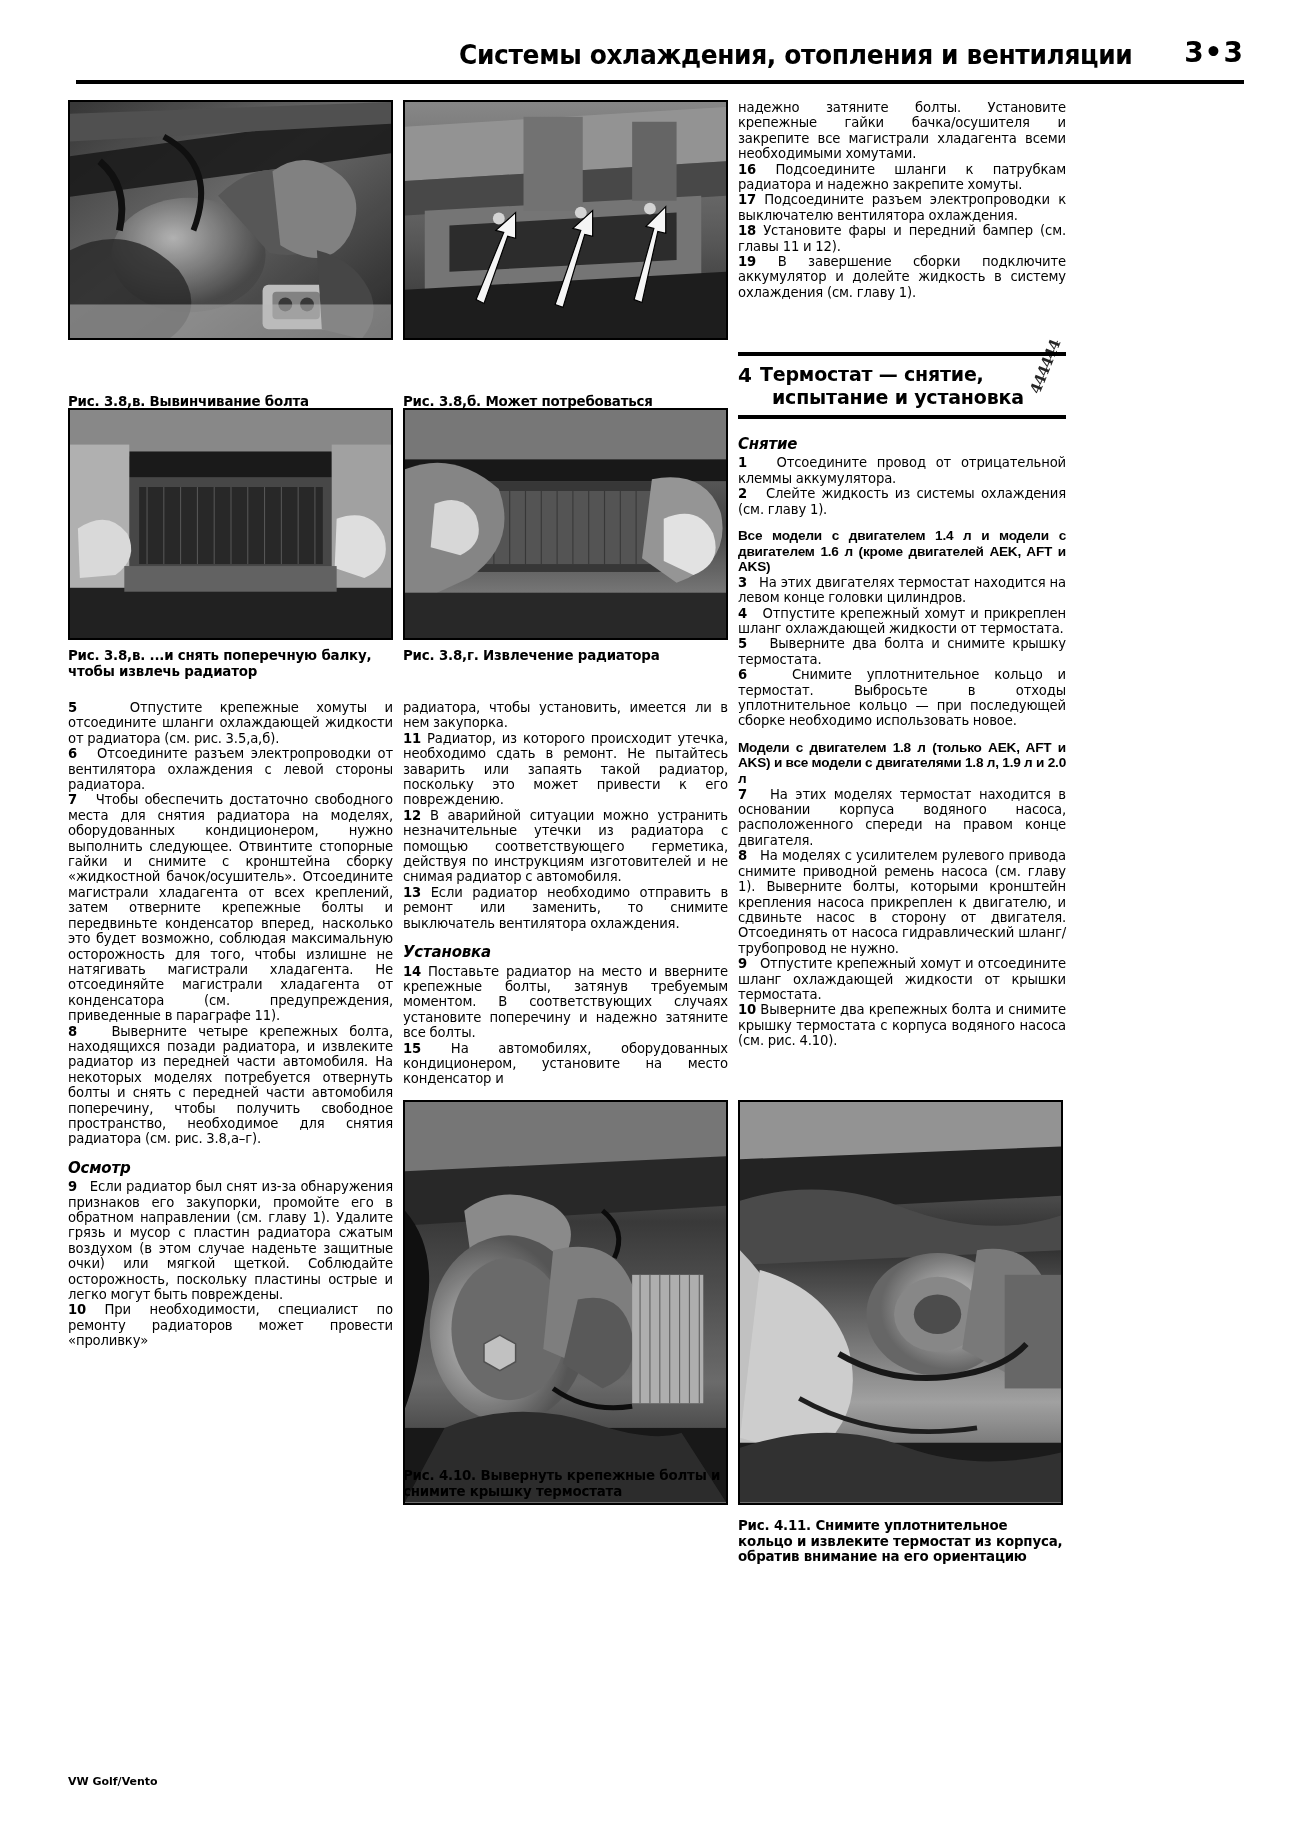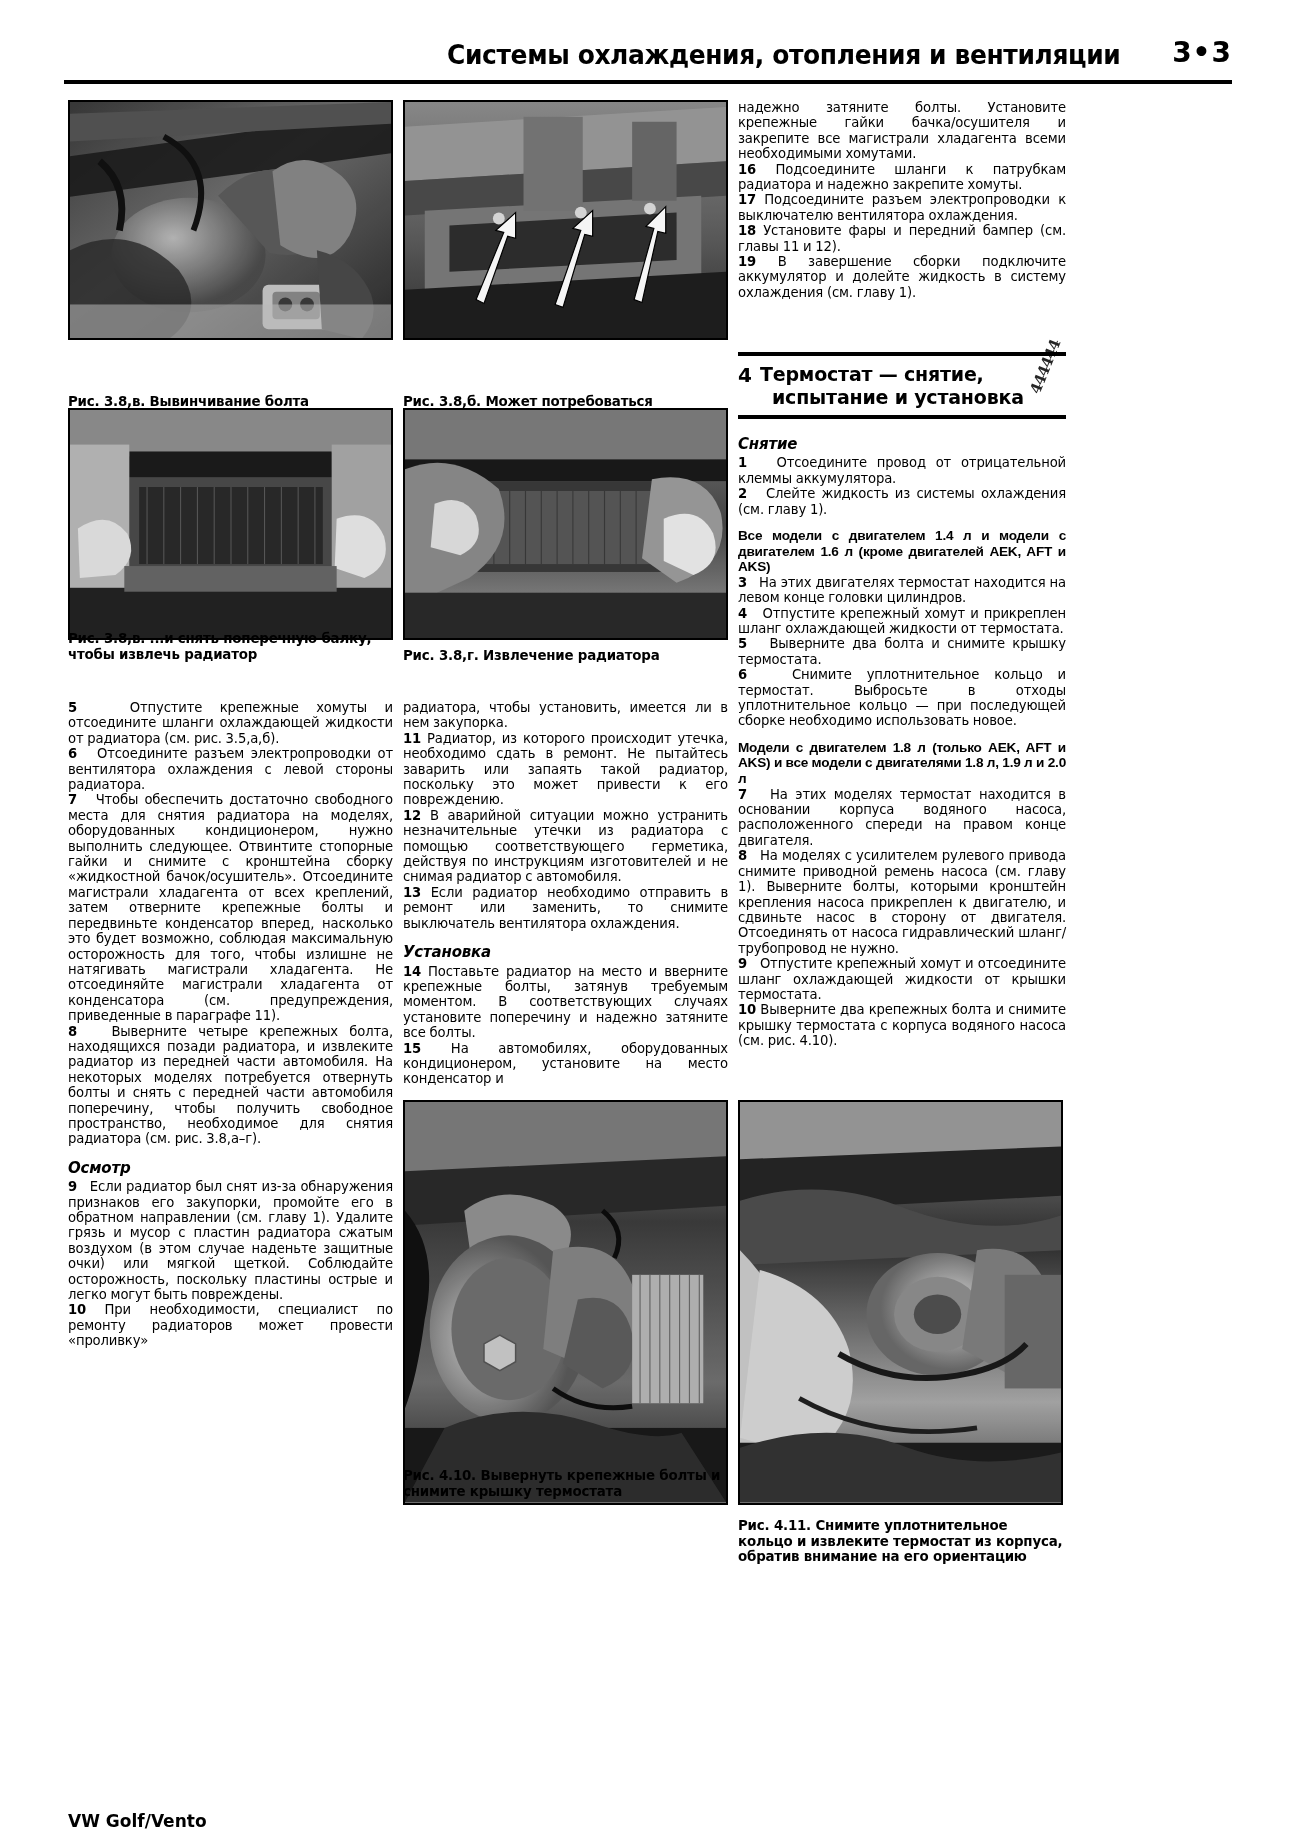--- a/index.html
+++ b/index.html
@@ -10,21 +10,21 @@
     position:relative;
     overflow:hidden;
   }
   .page{
     position:absolute;left:0;top:0;width:1300px;height:1838px;
     background:#fff;
   }
 
   
   .header{
-    position:absolute;left:64px;top:40px;width:1168px;height:46px;
+    position:absolute;left:76px;top:40px;width:1168px;height:46px;
   }
   .header-title{
     position:absolute;right:112px;top:0;
     font-size:26px;font-weight:bold;letter-spacing:-0.4px;
     font-family:"DejaVu Sans","Liberation Sans",sans-serif;
     white-space:nowrap;
     transform:scaleX(0.96);transform-origin:right top;
   }
   .header-page{
     position:absolute;right:0;top:-4px;
@@ -101,23 +101,22 @@
     position:absolute;
     border:2px solid #000;
     box-sizing:border-box;
     overflow:hidden;
     background:#6e6e6e;
   }
   .photo .grain{position:absolute;inset:0;}
 
   .footer{
     position:absolute;left:68px;top:1775px;
-    font-size:17px;font-weight:bold;
-    font-family:"DejaVu Sans","Liberation Sans",sans-serif;
-    margin-top:36px;
+    font-size:11px;font-weight:bold;
+    font-family:"DejaVu Sans","Liberation Sans",sans-serif;
   }
 </style>
 </head>
 <body>
 
 <div class="page">
 
   <div class="header">
     <div class="header-title">Системы охлаждения, отопления и вентиляции</div>
     <div class="header-page">3•3</div>
@@ -258,21 +257,21 @@
       </g>
       <path d="M0 60 q50 -20 95 20 q20 55 -30 90 L0 200 Z" fill="#8b8b8b"></path>
       <path d="M30 95 q28 -12 42 12 q10 28 -16 40 l-30 -8 z" fill="#e0e0e0"></path>
       <path d="M250 70 q55 -10 70 35 q10 50 -45 70 l-35 -25 z" fill="#9c9c9c"></path>
       <path d="M262 110 q35 -15 50 15 q10 30 -20 42 l-30 -14 z" fill="#ececec"></path>
       <rect x="0" y="185" width="325" height="47" fill="#2a2a2a"></rect>
       <rect x="0" y="0" width="325" height="232" fill="#000" opacity="0.04"></rect>
     </svg>
   </div>
 
-  <div class="col col1 caption" style="top:631px;">Рис. 3.8,в. ...и снять поперечную балку, чтобы извлечь радиатор</div>
+  <div class="col col1 caption" style="top:648px;">Рис. 3.8,в. ...и снять поперечную балку, чтобы извлечь радиатор</div>
   <div class="col col2 caption" style="top:648px;">Рис. 3.8,г. Извлечение радиатора</div>
 
   <div class="col col1 body-text" style="top:700px;">
     <p><span class="num">5</span>&nbsp;&nbsp;&nbsp;<span>Отпустите крепежные хомуты и отсоедините шланги охлаждающей жидкости от радиатора (см. рис. 3.5,а,б).</span></p>
     <p><span class="num">6</span>&nbsp;&nbsp;&nbsp;<span>Отсоедините разъем электропроводки от вентилятора охлаждения с левой стороны радиатора.</span></p>
     <p><span class="num">7</span>&nbsp;&nbsp;&nbsp;<span>Чтобы обеспечить достаточно свободного места для снятия радиатора на моделях, оборудованных кондиционером, нужно выполнить следующее. Отвинтите стопорные гайки и снимите с кронштейна сборку «жидкостной бачок/осушитель». Отсоедините магистрали хладагента от всех креплений, затем отверните крепежные болты и передвиньте конденсатор вперед, насколько это будет возможно, соблюдая максимальную осторожность для того, чтобы излишне не натягивать магистрали хладагента. Не отсоединяйте магистрали хладагента от конденсатора (см. предупреждения, приведенные в параграфе 11).</span></p>
     <p><span class="num">8</span>&nbsp;&nbsp;&nbsp;<span>Выверните четыре крепежных болта, находящихся позади радиатора, и извлеките радиатор из передней части автомобиля. На некоторых моделях потребуется отвернуть болты и снять с передней части автомобиля поперечину, чтобы получить свободное пространство, необходимое для снятия радиатора (см. рис. 3.8,а–г).</span></p>
     <p style="height:14px;"></p>
     <p class="sub-head">Осмотр</p>
     <p style="height:3px;"></p>

